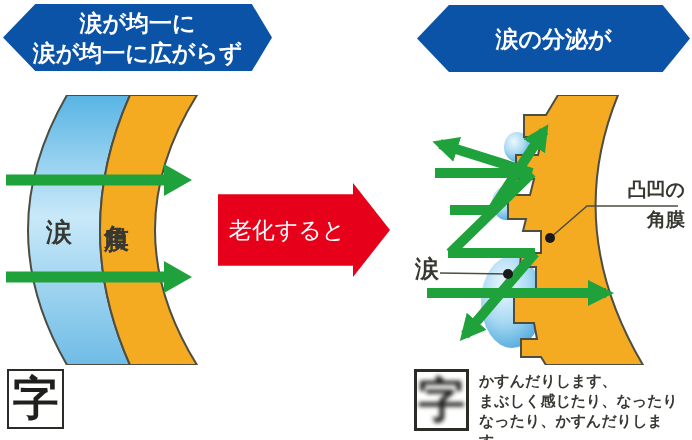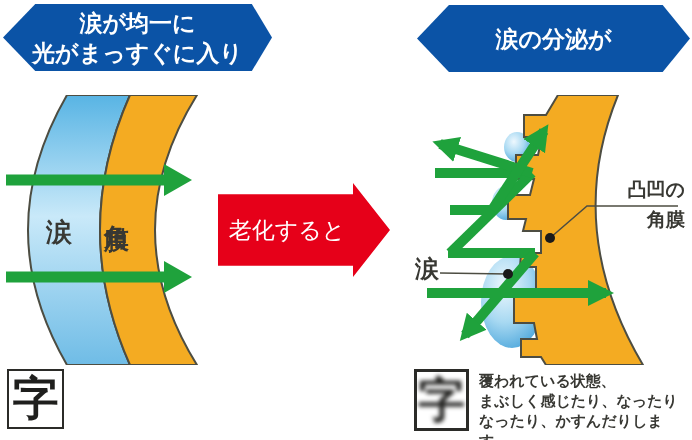--- a/index.html
+++ b/index.html
@@ -48,21 +48,21 @@
   .cap-text-left{left:78px;top:371px;}
   .cap-text-right{left:479px;top:371px;filter:blur(0.45px);line-height:20px;}
 </style>
 </head>
 <body>
 
 <div class="stage">
 
   <div class="abs banner banner-left">
     <span>涙が均一に</span>
-    <span>光がまっすぐに入り</span>
+    <span>涙が均一に広がらず</span>
   </div>
   <div class="abs banner banner-right">
     <span>涙の分泌が</span>
   </div>
 
   <svg class="abs" style="left:0;top:95px;" width="210" height="270" viewBox="0 0 210 270">
     <defs>
       <linearGradient id="tearGrad" x1="0" y1="0" x2="0" y2="1">
         <stop offset="0" stop-color="#58b4e4"></stop>
         <stop offset="0.45" stop-color="#c9e9f9"></stop>
@@ -133,18 +133,18 @@
   </div>
 
   <div class="abs glyph-box glyph-box-left">
     <span>字</span>
   </div>
 
   <div class="abs glyph-box glyph-box-right">
     <span class="glyph-blurred">字</span>
   </div>
   <div class="abs cap-text cap-text-right">
-    <div>覆われている状態、</div>
+    <div>かすんだりします、</div>
     <div>まぶしく感じたり、なったり</div>
     <div>なったり、かすんだりします。</div>
   </div>
 
 </div>
 
 </body></html>

